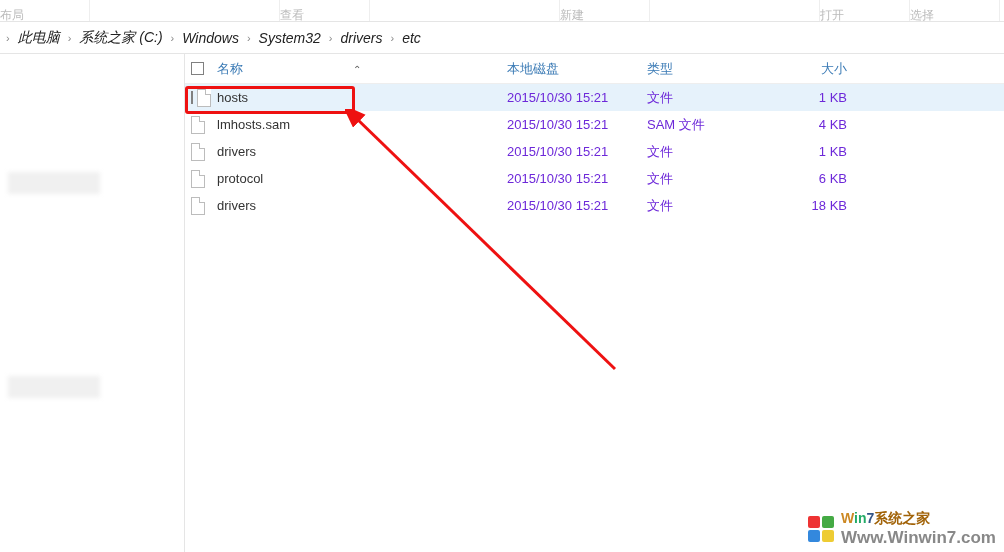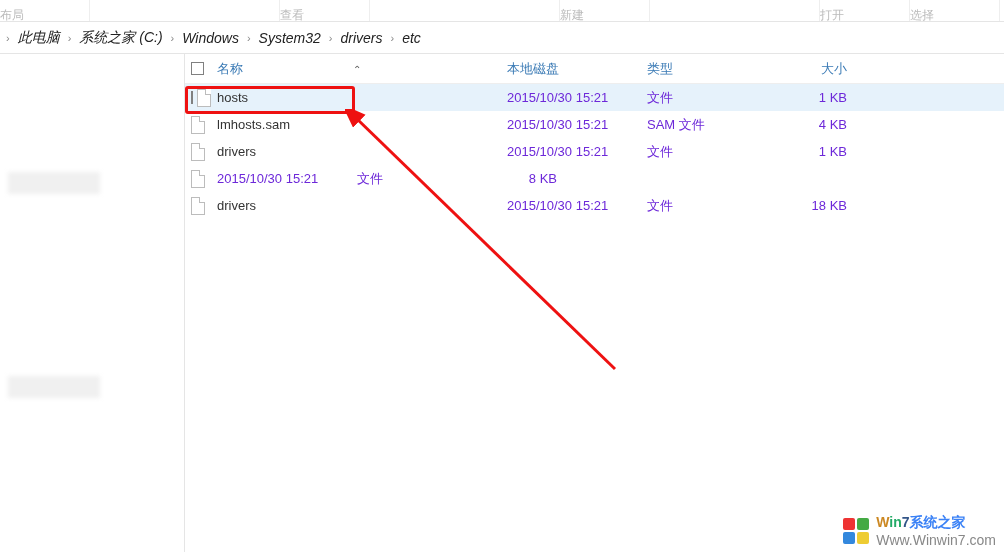--- a/index.html
+++ b/index.html
@@ -134,22 +134,22 @@
     align-items: center;
     gap: 6px;
     font-size: 12px;
   }
   .wm-logo {
     width: 28px; height: 28px;
     position: relative;
   }
   .wm-logo div { position:absolute; width:12px; height:12px; border-radius:2px; }
   .wm-title { font-weight: bold; font-size: 14px; }
-  .wm-title .c1{color:#c82;} .wm-title .c2{color:#2a6;} .wm-title .c3{color:#358;} .wm-title .c4{color:#3b82f6;}
-  .wm-url { color:#888; font-size:14px; }
+  .wm-title .c1{color:#c82;} .wm-title .c2{color:#2a6;} .wm-title .c3{color:#358;} .wm-title .c4{color:#a16207;}
+  .wm-url { color:#888; font-size:17px;font-weight:bold; }
 </style>
 </head>
 <body>
 
 <div class="topbar">
   <div class="tab">布局</div>
   <div class="tab" style="width:190px"></div>
   <div class="tab">查看</div>
   <div class="tab" style="width:190px"></div>
   <div class="tab">新建</div>
@@ -219,23 +219,24 @@
           </div>
           <div class="col-name">drivers</div>
           <div class="col-date">2015/10/30 15:21</div>
           <div class="col-type">文件</div>
           <div class="col-size">1 KB</div>
         </div>
         <div class="row">
           <div class="col-check">
             <div class="file-icon"></div>
           </div>
-          <div class="col-date">2015/10/30 15:21</div>
-          <div class="col-type">文件</div>
-          <div class="col-size">8 KB</div>
+          <div class="col-name">protocol</div>
+          <div class="col-date">2015/10/30 15:21</div>
+          <div class="col-type">文件</div>
+          <div class="col-size">6 KB</div>
         </div>
         <div class="row">
           <div class="col-check">
             <div class="file-icon"></div>
           </div>
           <div class="col-name">drivers</div>
           <div class="col-date">2015/10/30 15:21</div>
           <div class="col-type">文件</div>
           <div class="col-size">18 KB</div>
         </div>

